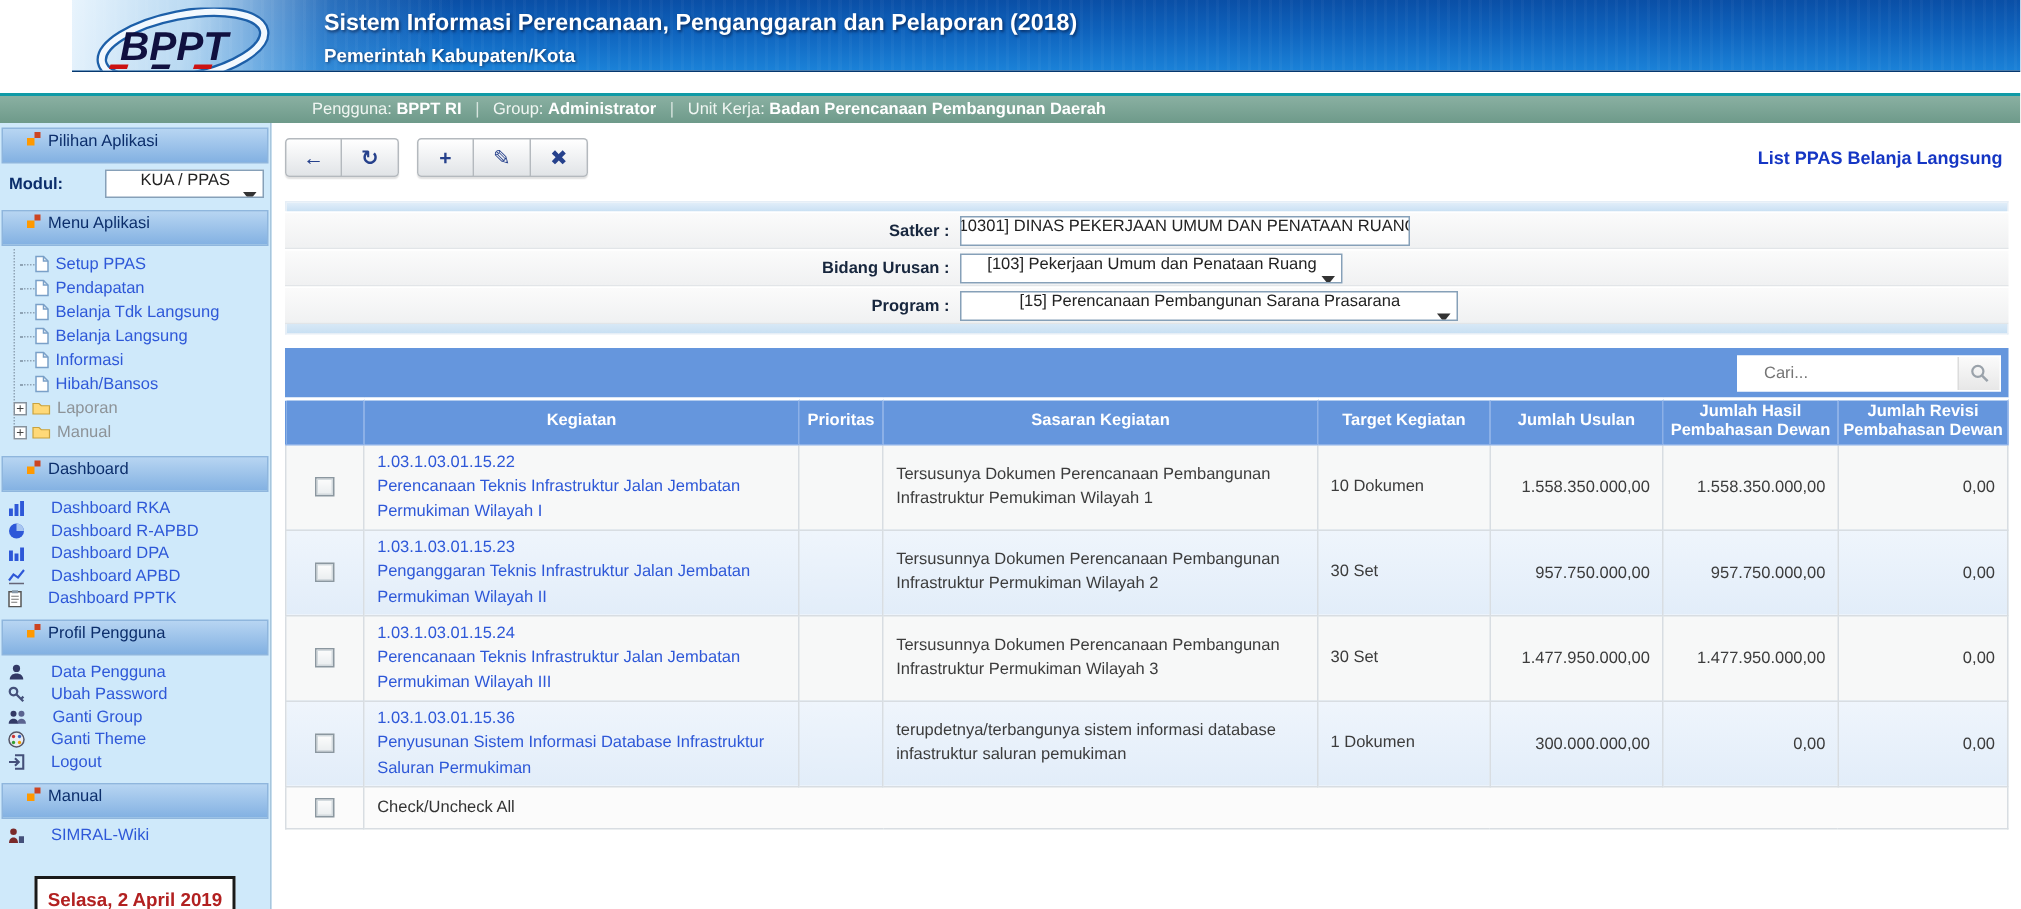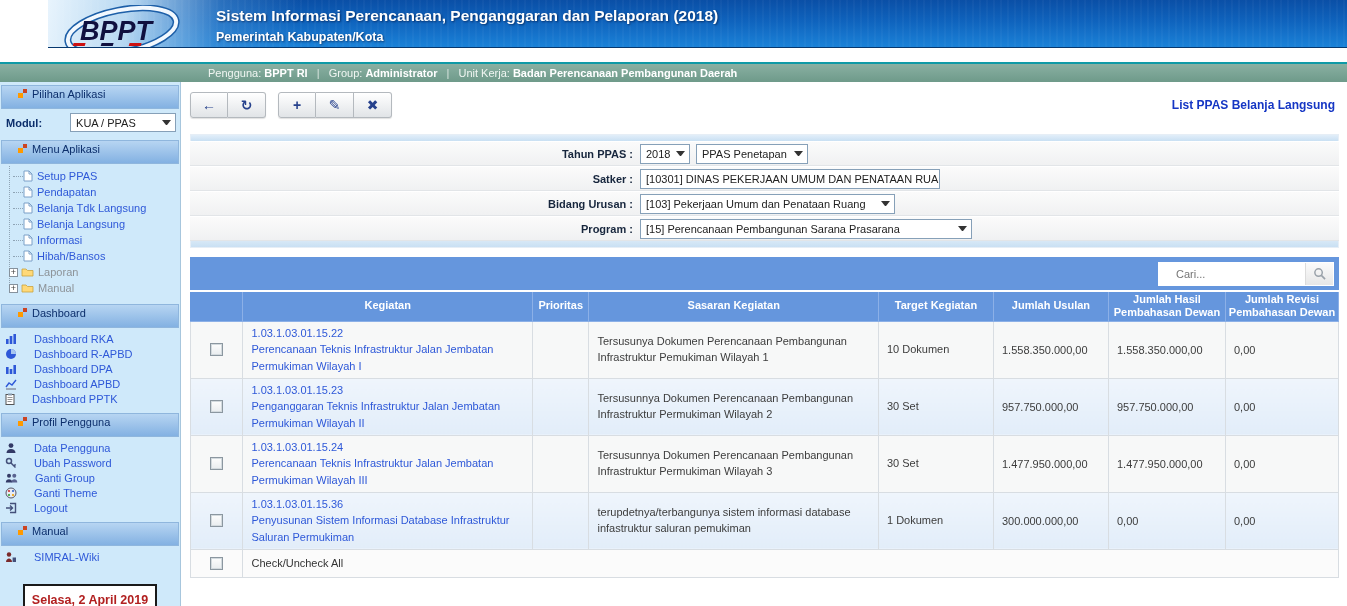--- a/index.html
+++ b/index.html
@@ -74,21 +74,21 @@
   .page-title { margin-left:auto; color:#1536c4; font-weight:bold; font-size:12px; padding-right:4px; }
 
   .filters { margin-top:12px; }
   .fstrip { height:7px; background:linear-gradient(180deg,#e2eef9,#c9e0f3); border:1px solid #e6eef6; border-bottom:none; }
   .fstrip.bot { border:1px solid #e6eef6; border-top:none; background:linear-gradient(180deg,#d7e8f6,#c9e0f3); }
   .frow { display:flex; align-items:center; height:25px;
           background:linear-gradient(180deg,#fbfbfb,#f0f1f2);
           border-top:1px solid #ffffff; border-bottom:1px solid #e2e5e8; }
   .flabel { width:450px; flex:none; text-align:right; font-weight:bold; font-size:11px; color:#17263d; padding-right:7px; }
   .sel { display:flex; align-items:center; height:20px; border:1px solid #86a0b8; background:#fff;
-         font-size:11px; color:#222; padding:0 4px 0 5px; cursor:pointer; overflow:hidden; white-space:nowrap; }
+         font-size:11px; color:#222; padding:0 4px 0 5px; cursor:pointer; overflow:hidden; white-space:nowrap;flex-direction:column; }
   .sel + .sel { margin-left:6px; }
   .arr { margin-left:auto; flex:none; width:0; height:0; border:4px solid transparent; border-top:5px solid #333;
          position:relative; top:2px; padding-left:1px; }
   .w-year{width:50px;} .w-type{width:112px;} .w-satker{width:300px;} .w-sub{width:210px;}
   .w-bid{width:255px;} .w-prog{width:332px;} .w-modul{width:112px; height:19px;}
 
   
   .tablewrap { margin-top:9px; }
   .searchbar { height:33px; background:#6596dd; display:flex; align-items:center; justify-content:flex-end; padding:0 5px; }
   .search-wrap { display:flex; height:24px; border:1px solid #ffffff; background:#fff;padding-left:12px; }
@@ -102,21 +102,21 @@
   thead th:first-child { border-left:1px solid #6596dd; }
   tbody td { border:1px solid #d8dde2; padding:3px 8px; vertical-align:middle; color:#3c3c3c; }
   tr.rodd  td { background:#f7f8f8; }
   tr.reven td { background:linear-gradient(180deg,#eff5fc,#e2edf9); }
   tr.datarow { height:57px; }
   .c-check { text-align:center; }
   .cb { display:inline-block; width:13px; height:13px; background:linear-gradient(180deg,#fdfdfd,#e9edef);
         border:1px solid #8b97a0; box-shadow:inset 0 0 0 1px #d3dade; cursor:pointer; vertical-align:middle; }
   .keglink { color:#2e58d8; text-decoration:none; cursor:pointer; line-height:1.5; display:block; }
   .kegcode { display:block; }
-  .c-amt { }
+  .c-amt { text-align:right; }
   .c-sas, .c-tgt { line-height:1.45; }
   tr.checkall { height:28px; }
   tr.checkall td { background:#fbfbfb; color:#333; }
 </style>
 </head>
 <body>
 
 <div class="page">
 
   <div class="top">
@@ -360,31 +360,20 @@
           </div>
         <div class="tbtn">
             <span>✖</span>
           </div>
       </div>
       <div class="page-title">List PPAS Belanja Langsung</div>
     </div>
 
     <div class="filters">
       <div class="fstrip"></div>
-      <div class="frow">
-        <div class="flabel">Tahun PPAS :</div>
-        <div class="sel w-year">
-            <span>2018</span>
-            <span class="arr"></span>
-          </div>
-        <div class="sel w-type">
-            <span>PPAS Penetapan</span>
-            <span class="arr"></span>
-          </div>
-      </div>
       <div class="frow">
         <div class="flabel">Satker :</div>
         <div class="sel w-satker">
             <span>[10301] DINAS PEKERJAAN UMUM DAN PENATAAN RUANG</span>
           </div>
       </div>
       <div class="frow">
         <div class="flabel">Bidang Urusan :</div>
         <div class="sel w-bid">
             <span>[103] Pekerjaan Umum dan Penataan Ruang</span>

